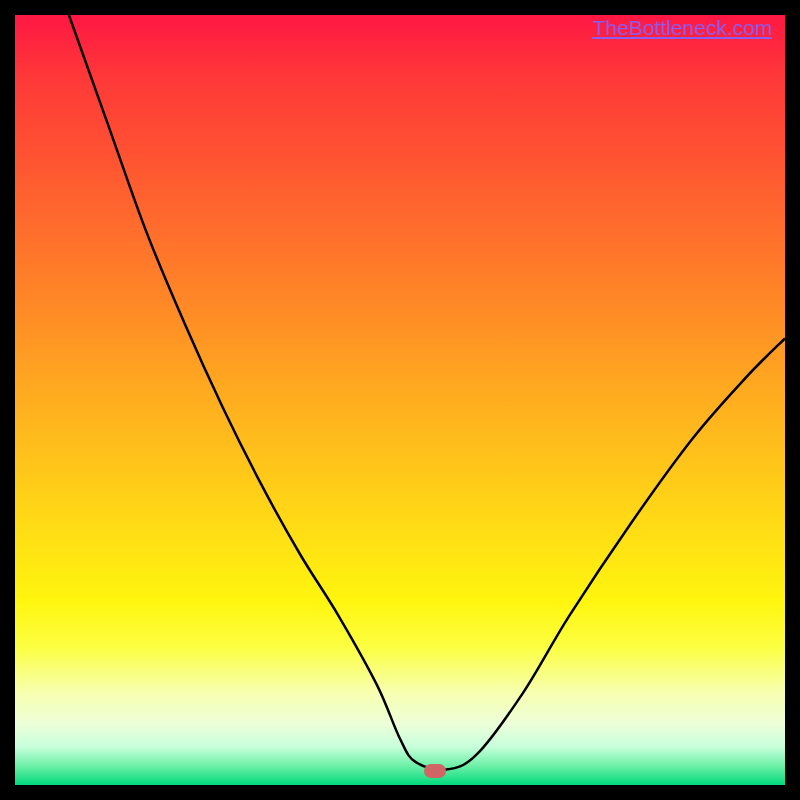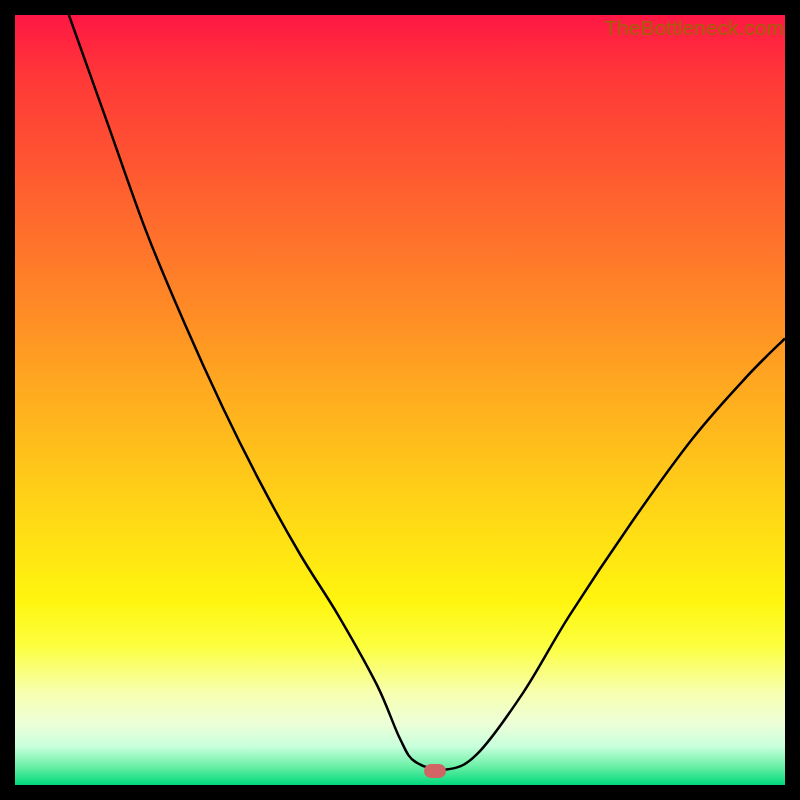--- a/index.html
+++ b/index.html
@@ -31,25 +31,26 @@
       #f7ffb0 88%,
       #edffd8 92%,
       #c8ffdc 95%,
       #6ef0a8 97.5%,
       #00d97c 100%
     );
   }
   .attribution {
     position: absolute;
     top: 16px;
-    right: 16px;
-    color: #a16207;
+    right: 28px;
+    color: #8b5cf6;
     font-size: 21px;
     font-weight: 400;
     z-index: 10;
+    text-decoration: underline;
   }
   svg.curve {
     position: absolute;
     left: 0;
     top: 0;
     width: 100%;
     height: 100%;
     pointer-events: none;
   }
   .marker {

